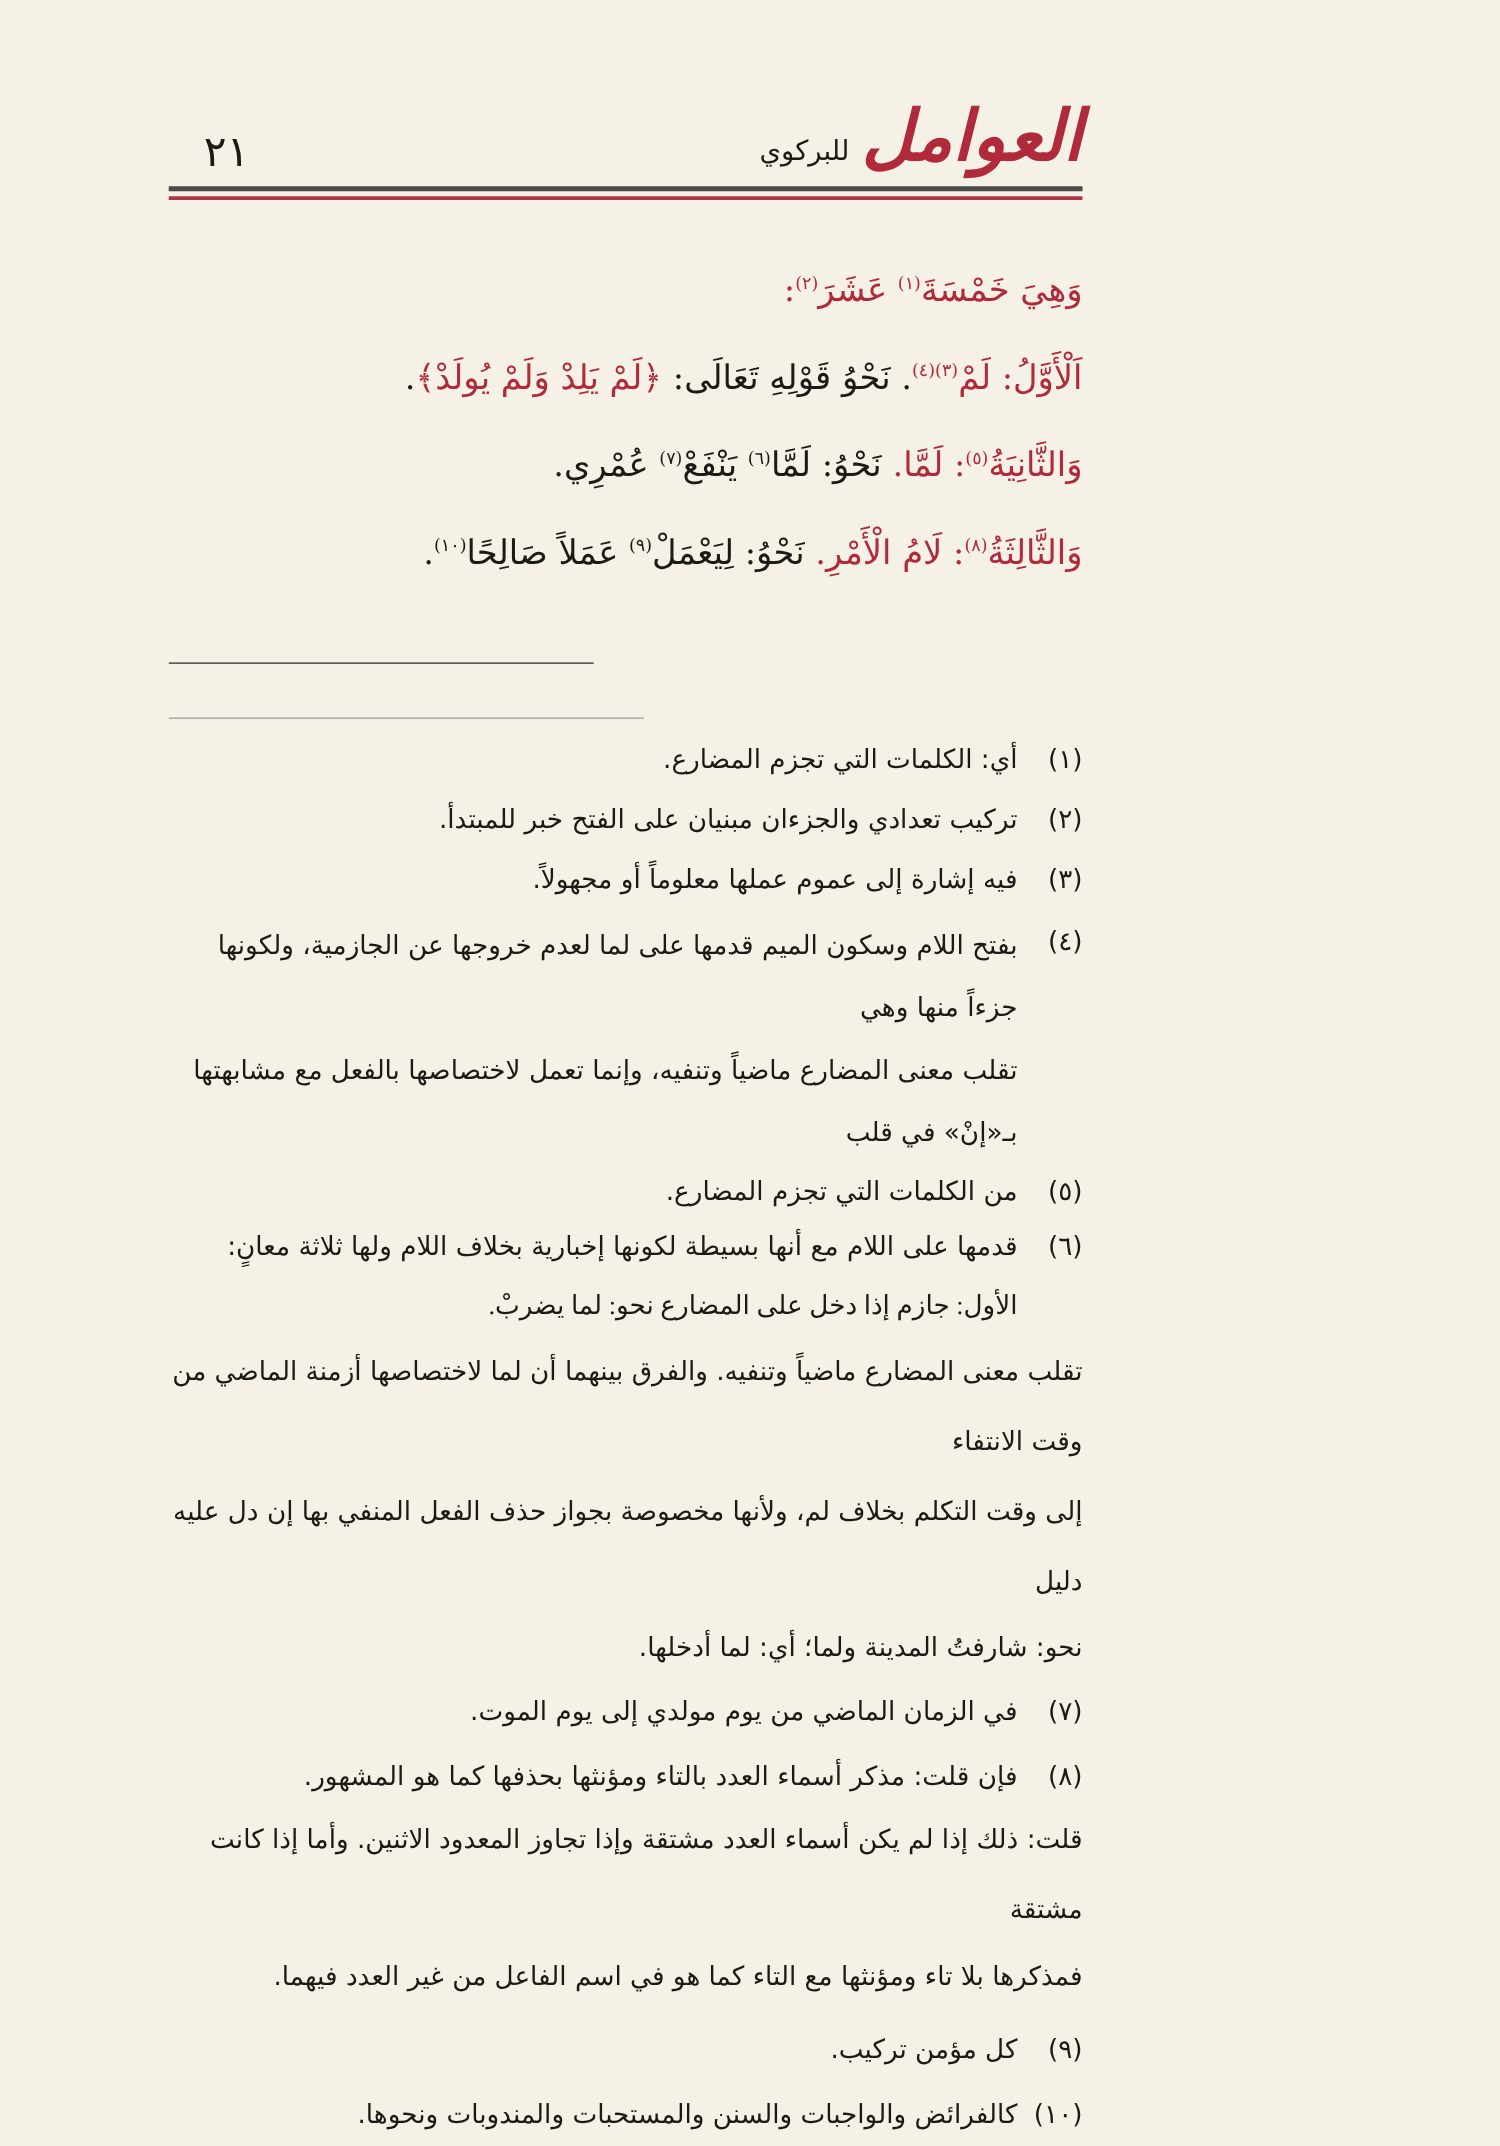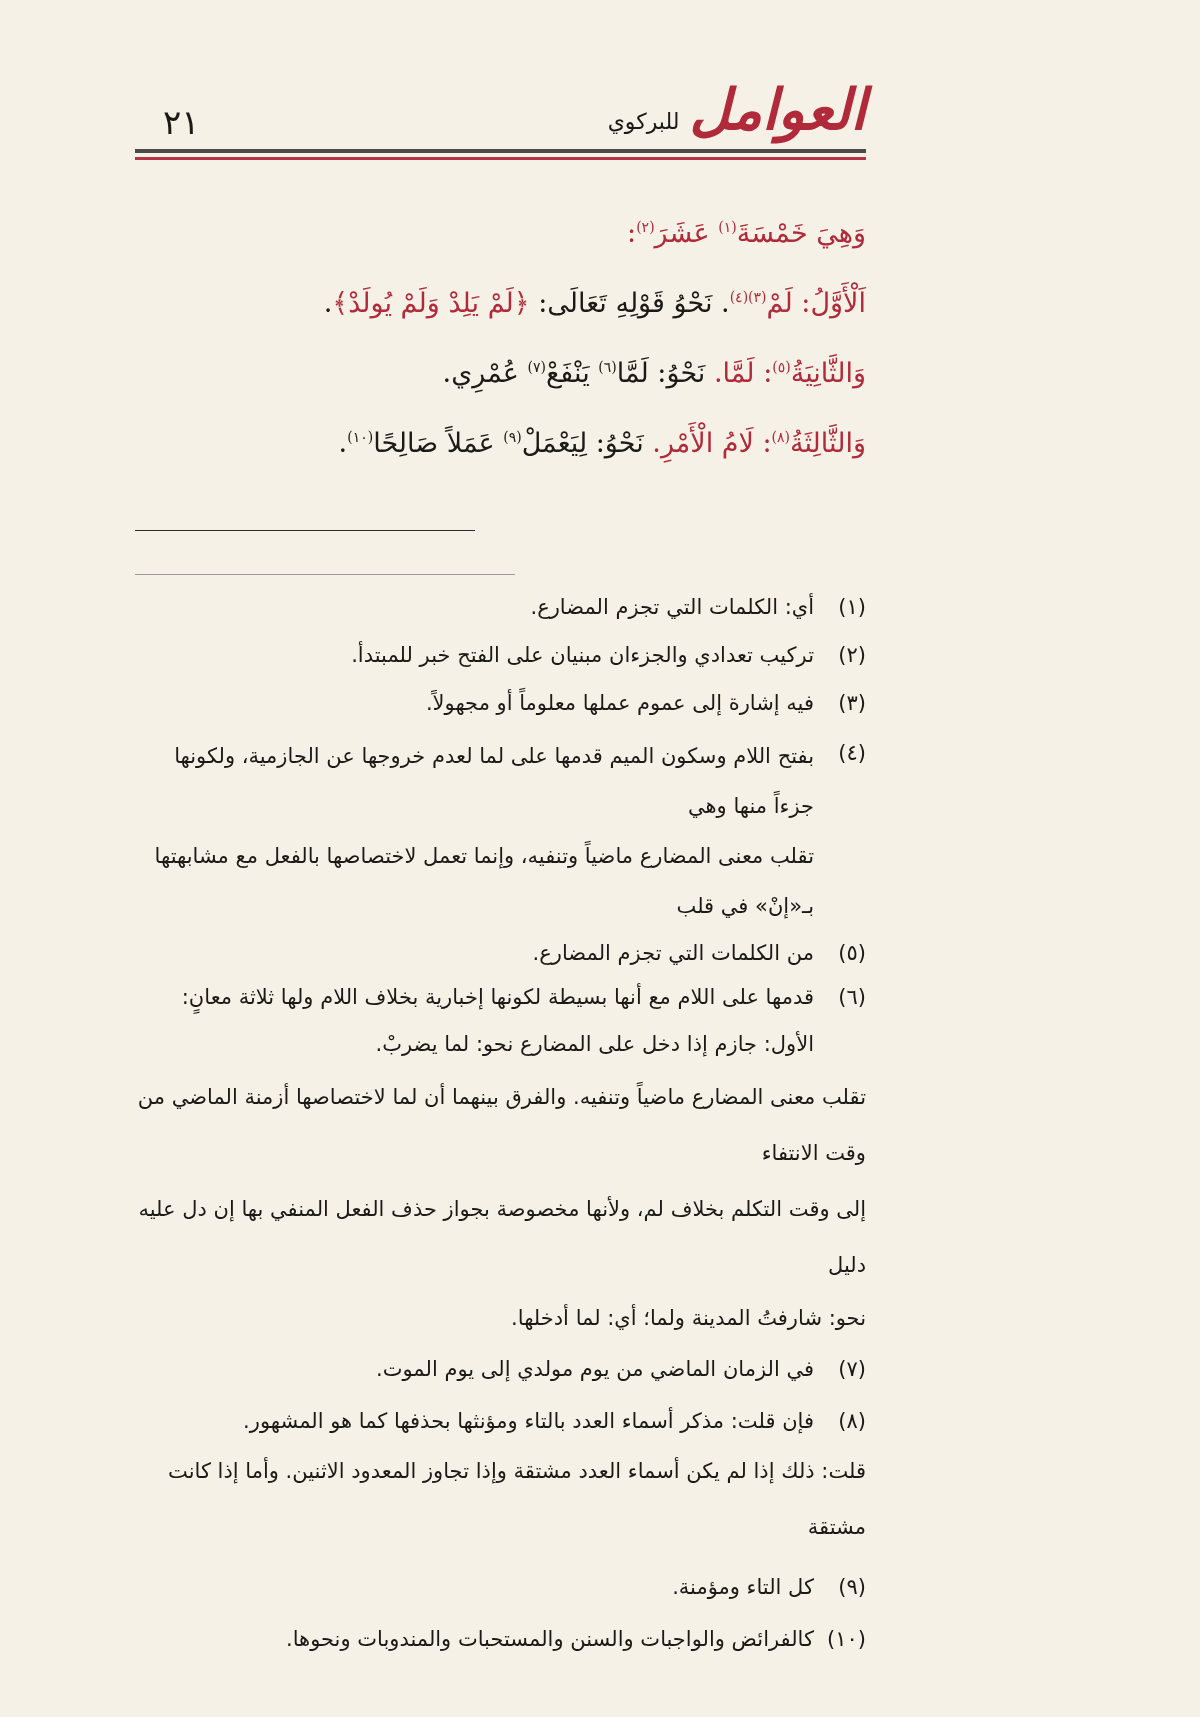--- a/index.html
+++ b/index.html
@@ -21,21 +21,21 @@
   .main { position:absolute; right:112px; left:135px; top:195px; direction:rtl; }
   .main p { margin:0; font-family:"DejaVu Serif", serif; font-size:27px; line-height:64px; }
   .red { color:#b02a3a; }
   sup { font-size:14px; color:inherit; }
   .sep-main { position:absolute; left:135px; width:340px; top:530px; height:1px; background:#2b2b2b; }
   .sep-foot { position:absolute; left:135px; width:380px; top:574px; height:1px; background:#9c9c9c; }
   .notes { position:absolute; right:112px; left:135px; top:585px; direction:rtl; font-size:21px; }
   .note { display:flex; margin:0; }
   .note .n { min-width:52px; flex:0 0 auto; }
   .note .t { flex:1; }
-  .ind { padding-right:52px; }
+  .ind { padding-right:52px;font-family:Liberation Serif, serif; }
   .l { line-height:44px; }
   .q { color:#b02a3a; font-family:"DejaVu Serif", serif; }
 </style>
 </head>
 <body>
 
 <div class="page">
   <div class="header">
     <div class="page-num">٢١</div>
     <div class="title">
@@ -100,22 +100,23 @@
     <div class="l" style="line-height:50px">نحو: شارفتُ المدينة ولما؛ أي: لما أدخلها.</div>
     <div class="note l" style="margin-top:4px">
         <span class="n">(٧)</span>
         <span class="t">في الزمان الماضي من يوم مولدي إلى يوم الموت.</span>
       </div>
     <div class="note l" style="margin-top:8px">
         <span class="n">(٨)</span>
         <span class="t">فإن قلت: مذكر أسماء العدد بالتاء ومؤنثها بحذفها كما هو المشهور.</span>
       </div>
     <div class="l" style="line-height:56px">قلت: ذلك إذا لم يكن أسماء العدد مشتقة وإذا تجاوز المعدود الاثنين. وأما إذا كانت مشتقة</div>
+    <div class="l" style="line-height:52px">فمذكرها بلا تاء ومؤنثها مع التاء كما هو في اسم الفاعل من غير العدد فيهما.</div>
     <div class="note l" style="margin-top:10px">
         <span class="n">(٩)</span>
-        <span class="t">كل التاء ومؤمنة.</span>
+        <span class="t">كل مؤمن تركيب.</span>
       </div>
     <div class="note l" style="margin-top:8px">
         <span class="n">(١٠)</span>
         <span class="t">كالفرائض والواجبات والسنن والمستحبات والمندوبات ونحوها.</span>
       </div>
   </div>
 </div>
 
 </body></html>

